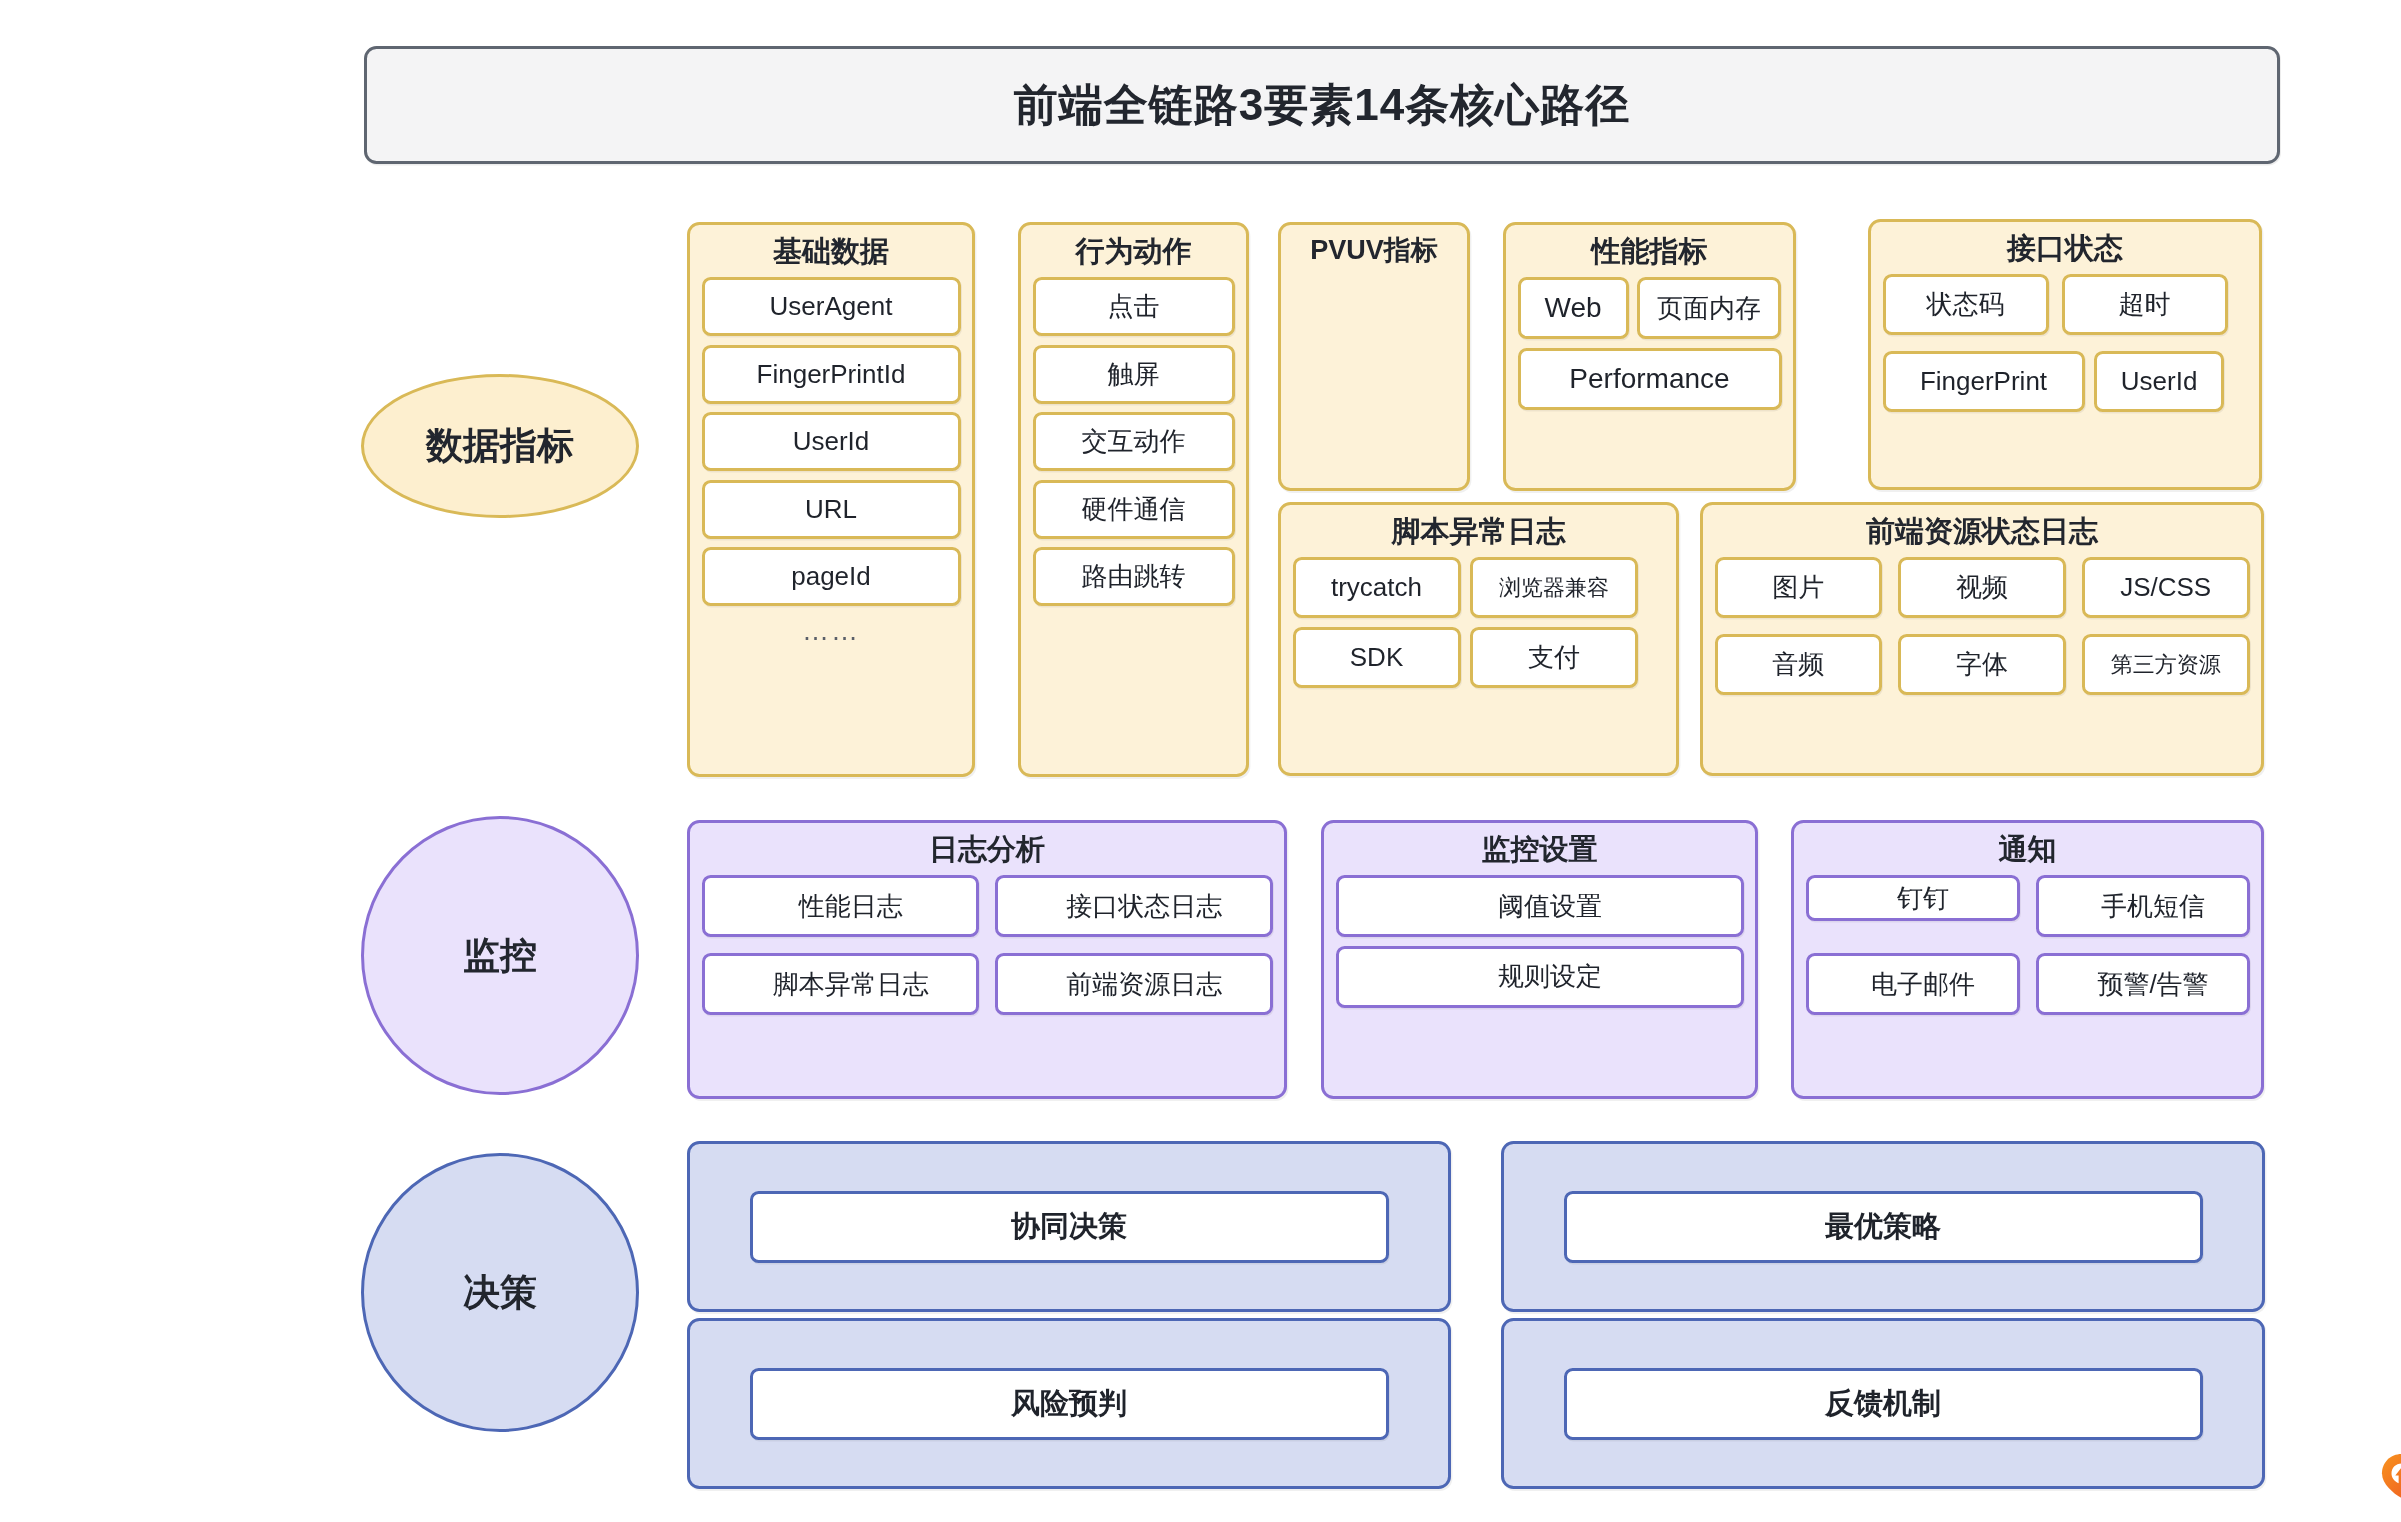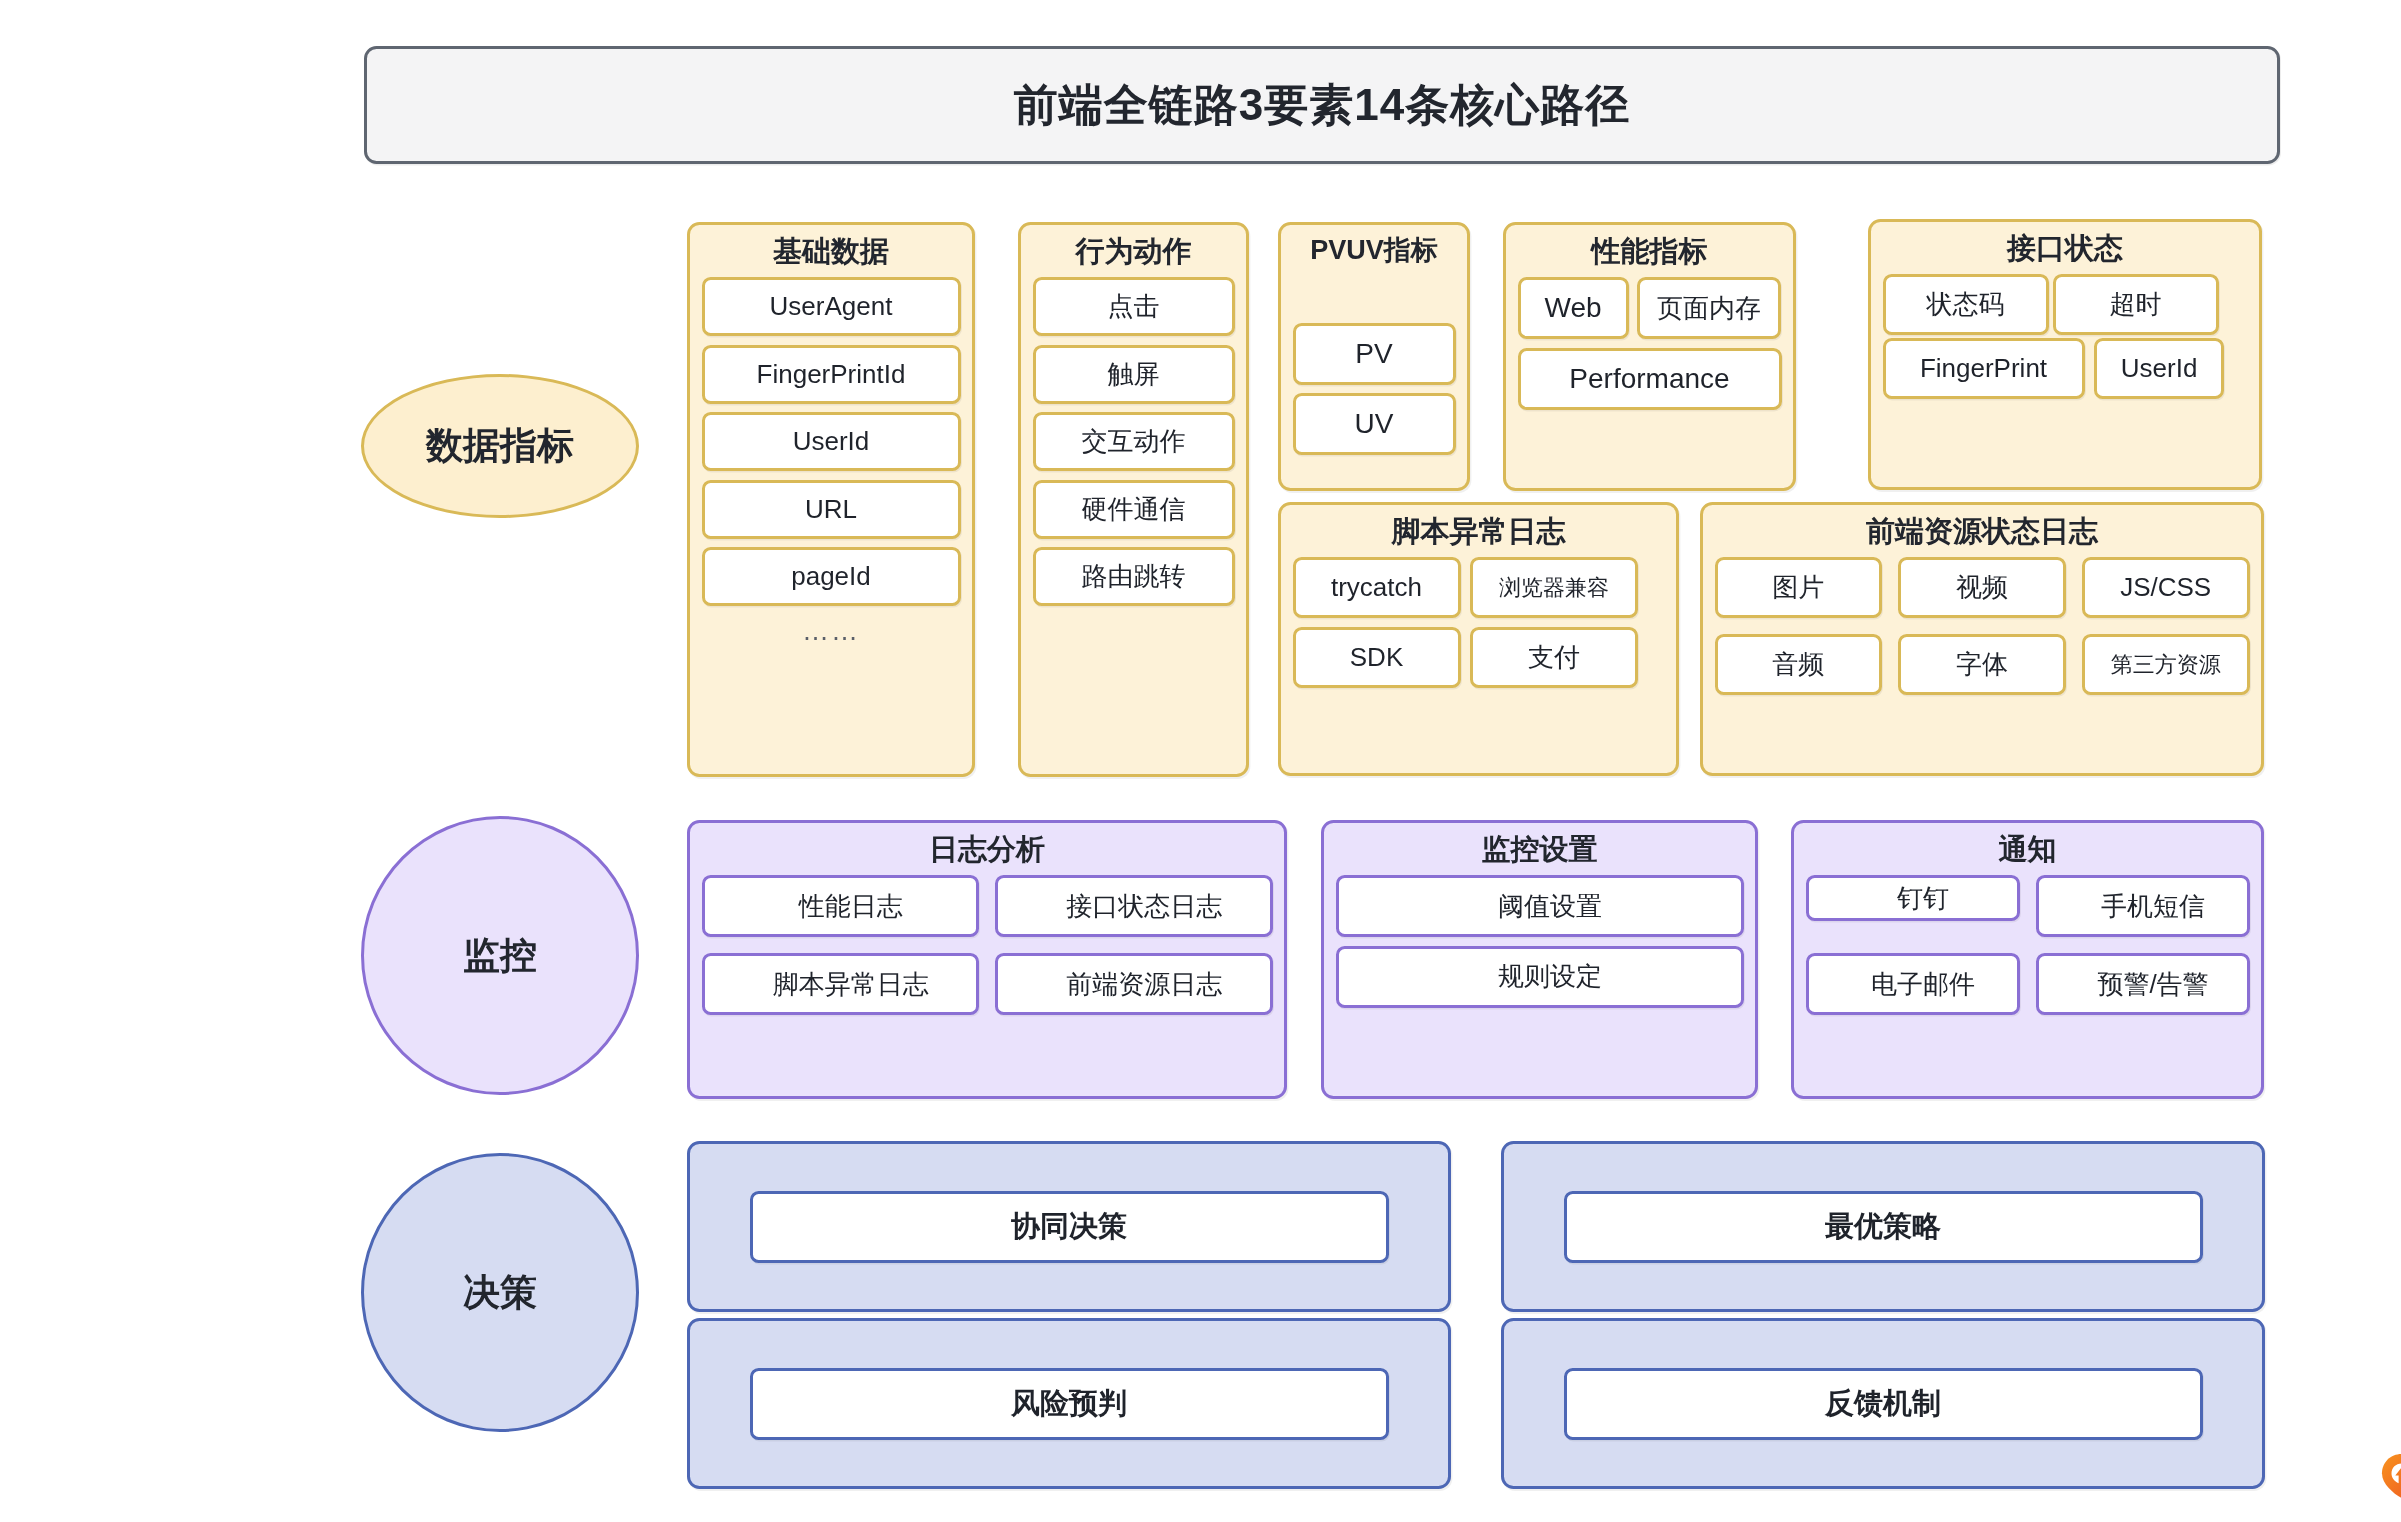--- a/index.html
+++ b/index.html
@@ -234,38 +234,34 @@
       <div class="chip chip-yellow chip-md" style="height:59px">点击</div>
       <div class="chip chip-yellow chip-md" style="height:59px">触屏</div>
       <div class="chip chip-yellow chip-md" style="height:59px">交互动作</div>
       <div class="chip chip-yellow chip-md" style="height:59px">硬件通信</div>
       <div class="chip chip-yellow chip-md" style="height:59px">路由跳转</div>
     </div>
   </div>
 
   <div class="group group-yellow" id="g-pvuv">
     <div class="group-title" style="font-size:27px">PVUV指标</div>
-    <div class="col-stack">
-      <div class="chip chip-yellow chip-lg" style="height:62px">PV</div>
-      <div class="chip chip-yellow chip-lg" style="height:62px">UV</div>
-    </div>
   </div>
 
   <div class="group group-yellow" id="g-perf">
     <div class="group-title">性能指标</div>
     <div style="display:flex; gap:8.6px; margin-bottom:8.6px;">
       <div class="chip chip-yellow chip-lg" style="width:111px; height:62px">Web</div>
       <div class="chip chip-yellow chip-md" style="width:144px; height:62px">页面内存</div>
     </div>
     <div class="chip chip-yellow chip-lg" style="height:62px">Performance</div>
   </div>
 
   <div class="group group-yellow" id="g-api">
     <div class="group-title">接口状态</div>
-    <div style="display:flex; gap:4px; margin-bottom:3px;">
+    <div style="display:flex; gap:13px; margin-bottom:16px;">
       <div class="chip chip-yellow chip-md" style="width:166px; height:61px">状态码</div>
       <div class="chip chip-yellow chip-md" style="width:166px; height:61px">超时</div>
     </div>
     <div style="display:flex; gap:9.6px;">
       <div class="chip chip-yellow chip-md" style="width:202px; height:61px">FingerPrint</div>
       <div class="chip chip-yellow chip-md" style="width:130px; height:61px">UserId</div>
     </div>
   </div>
 
   <div class="group group-yellow" id="g-script">

